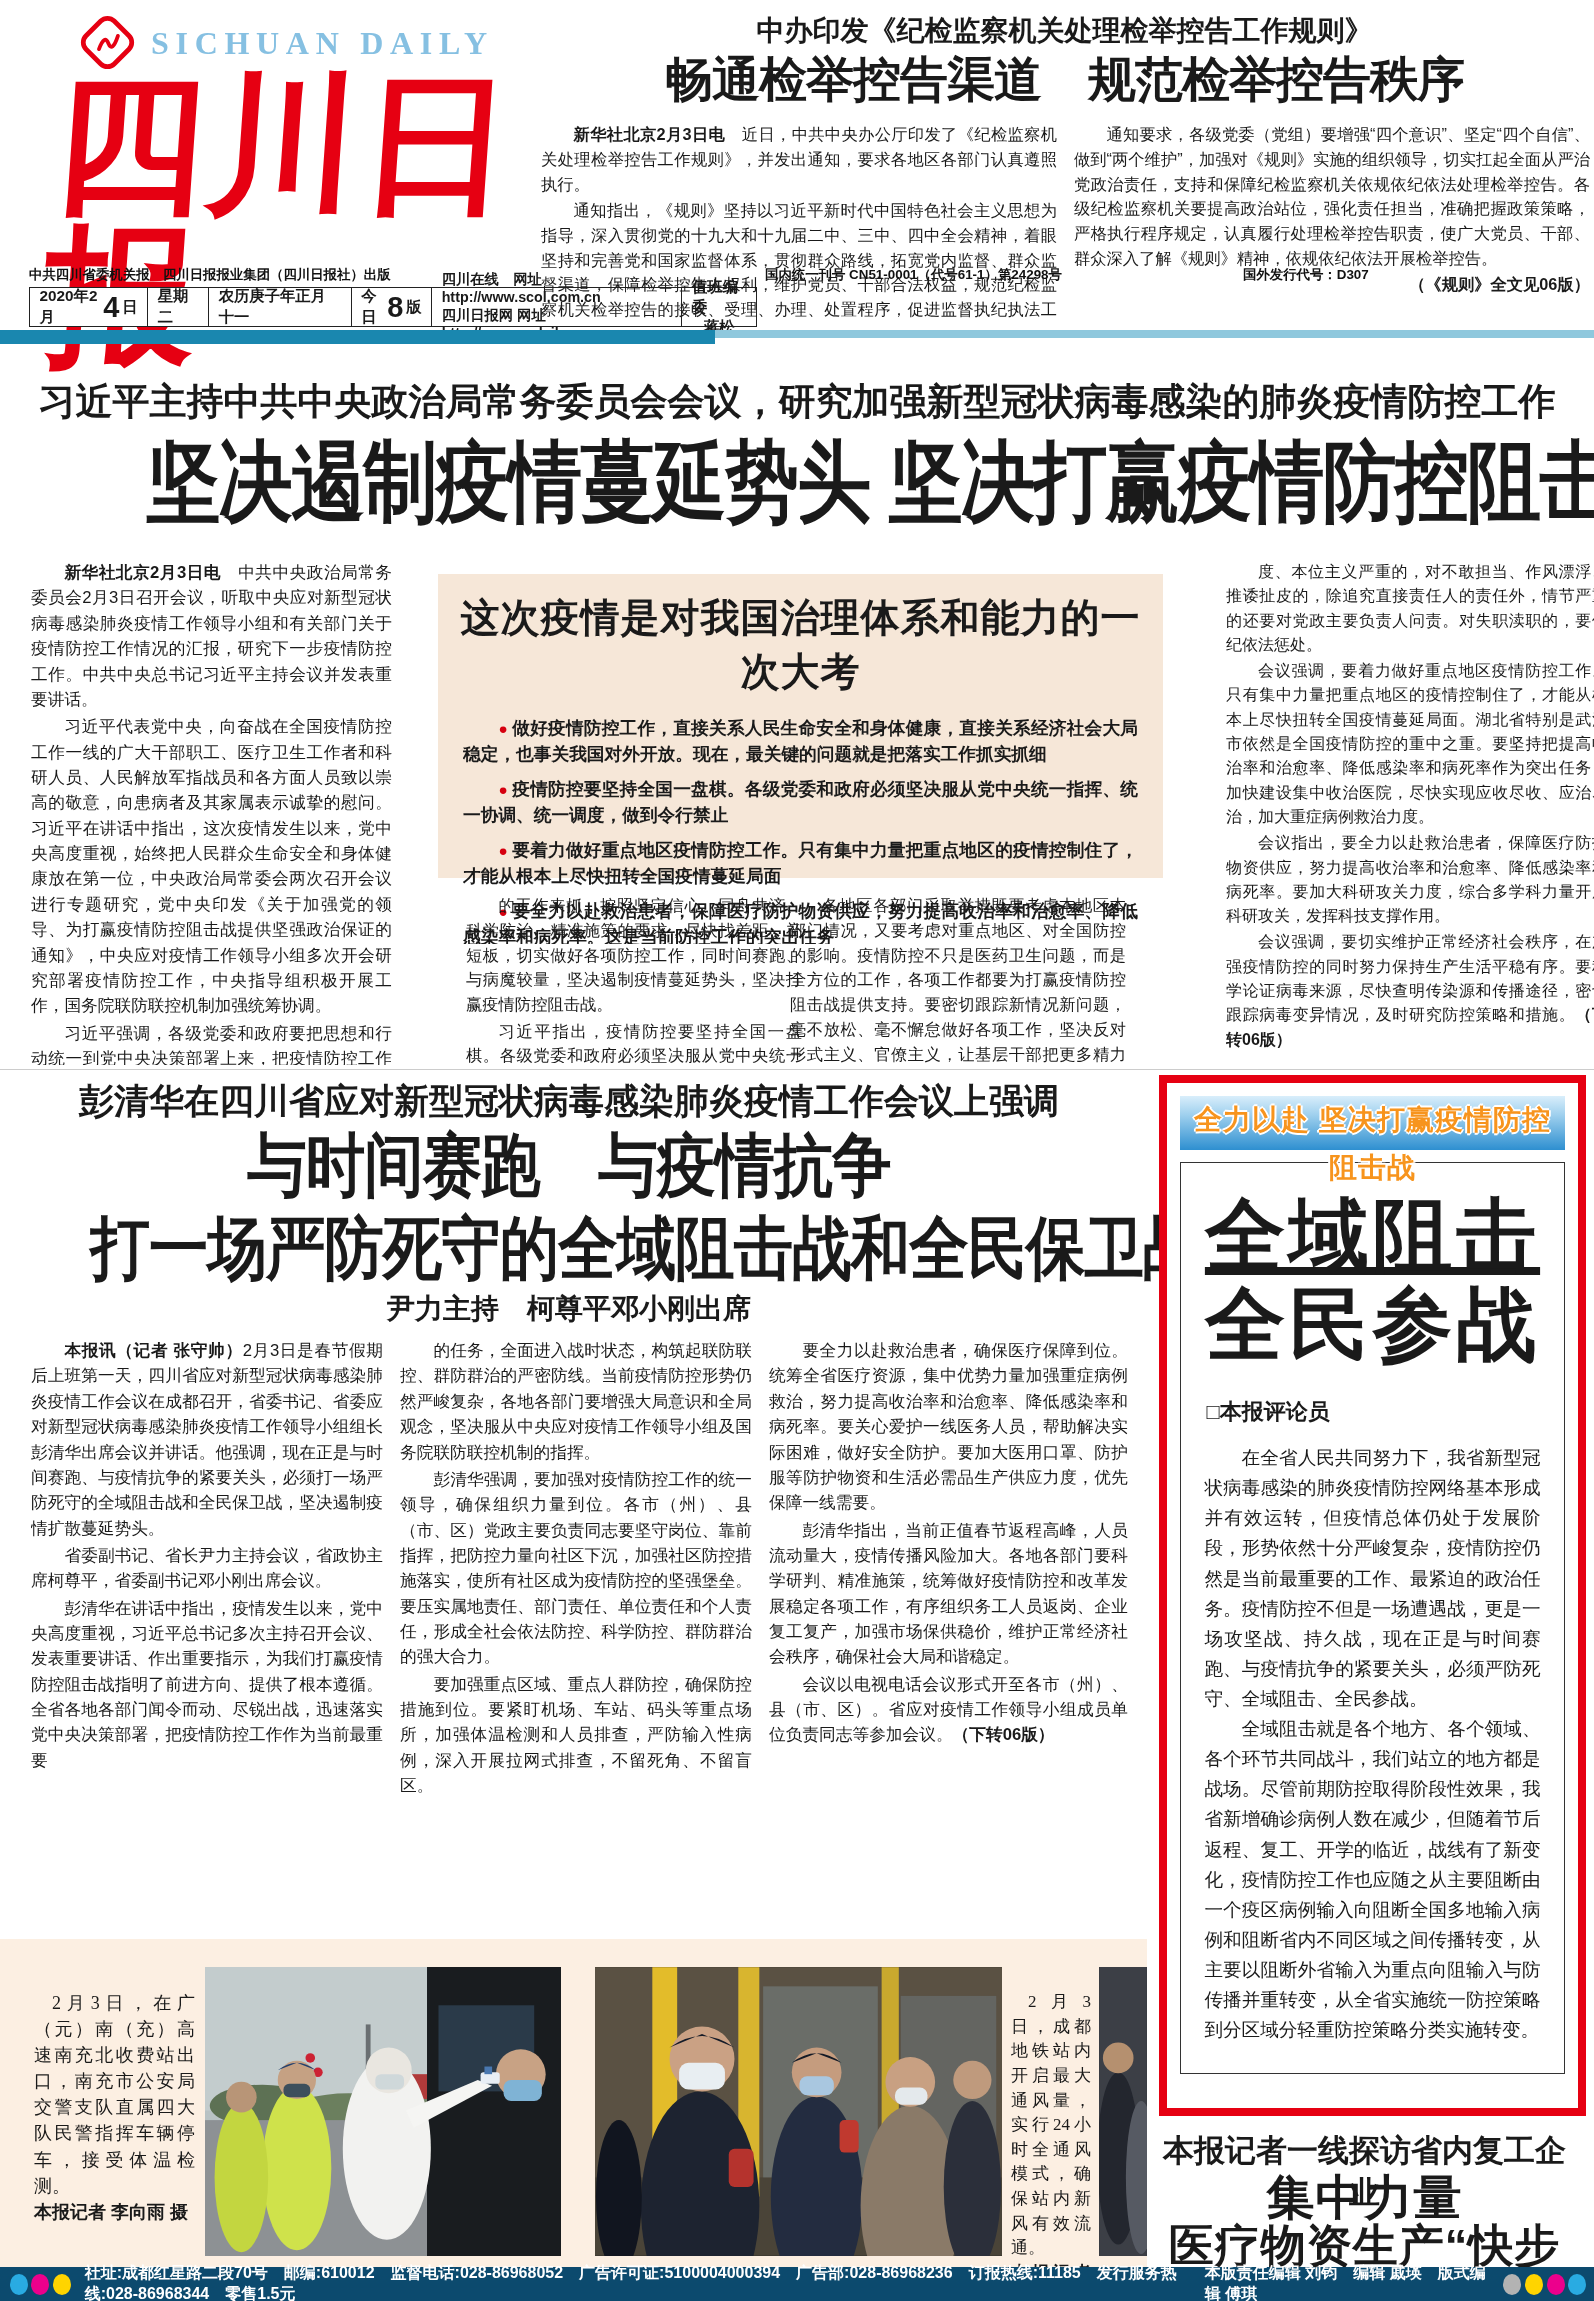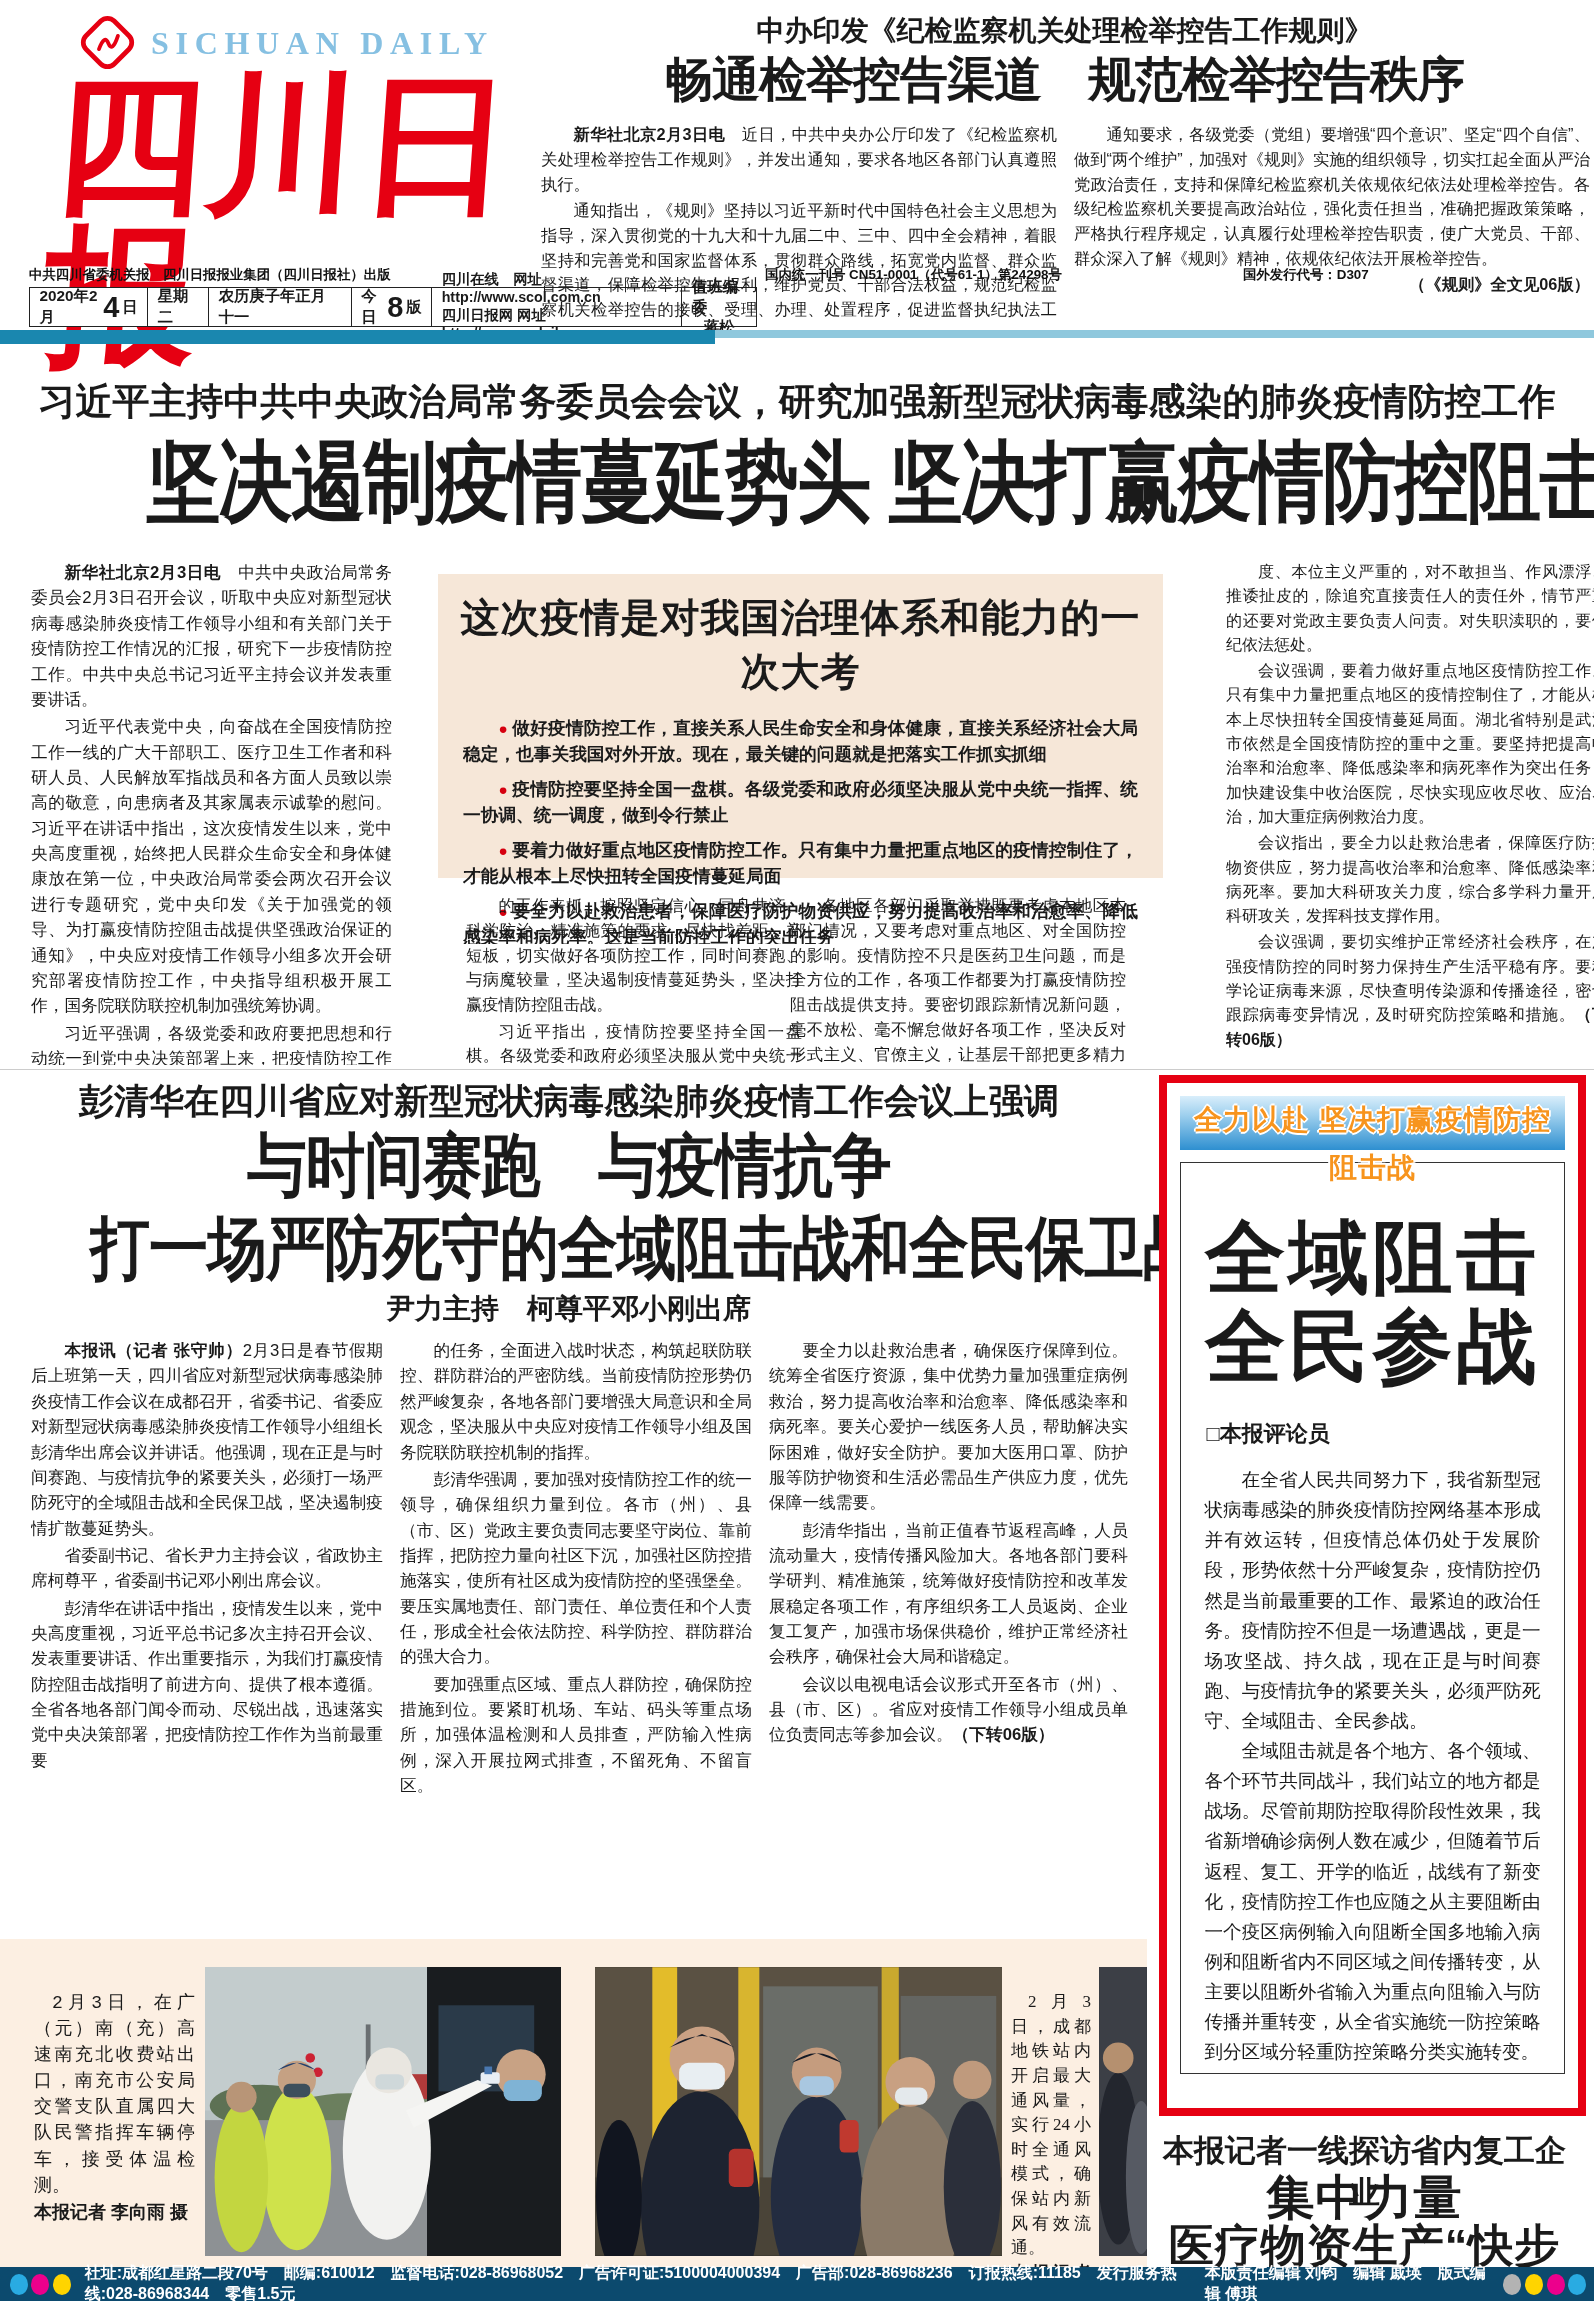--- a/index.html
+++ b/index.html
@@ -184,35 +184,35 @@
   </div>
   <div class="abs col just" style="left:769px;top:1338px;width:359px;height:591px;">
     <p class="para">要全力以赴救治患者，确保医疗保障到位。统筹全省医疗资源，集中优势力量加强重症病例救治，努力提高收治率和治愈率、降低感染率和病死率。要关心爱护一线医务人员，帮助解决实际困难，做好安全防护。要加大医用口罩、防护服等防护物资和生活必需品生产供应力度，优先保障一线需要。</p>
     <p class="para">彭清华指出，当前正值春节返程高峰，人员流动量大，疫情传播风险加大。各地各部门要科学研判、精准施策，统筹做好疫情防控和改革发展稳定各项工作，有序组织务工人员返岗、企业复工复产，加强市场保供稳价，维护正常经济社会秩序，确保社会大局和谐稳定。</p>
     <p class="para"><span>会议以电视电话会议形式开至各市（州）、县（市、区）。省应对疫情工作领导小组成员单位负责同志等参加会议。</span><span class="jump">（下转06版）</span></p>
   </div>
 
   <div class="abs" id="edbox" style="left:1159px;top:1075px;width:411px;height:1025px;">
     <div id="edbanner" style="margin:13.4px 13.4px 0 13.4px;height:54px;">全力以赴 坚决打赢疫情防控阻击战</div>
     <div id="edinner" style="margin:11.5px 13.4px 0 13.4px;height:910px;overflow:hidden;">
-      <div class="edtitle" style="margin-top:50px;">全域阻击</div>
+      <div class="edtitle" style="margin-top:28px;text-decoration:underline;">全域阻击</div>
       <div class="edtitle">全民参战</div>
       <div id="edbyline" style="margin:27px 0 16px 25px;">□本报评论员</div>
       <div class="kai" style="margin:15.3px 23px 0 23px;overflow:hidden;height:612px;">
         <p class="edp">在全省人民共同努力下，我省新型冠状病毒感染的肺炎疫情防控网络基本形成并有效运转，但疫情总体仍处于发展阶段，形势依然十分严峻复杂，疫情防控仍然是当前最重要的工作、最紧迫的政治任务。疫情防控不但是一场遭遇战，更是一场攻坚战、持久战，现在正是与时间赛跑、与疫情抗争的紧要关头，必须严防死守、全域阻击、全民参战。</p>
         <p class="edp">全域阻击就是各个地方、各个领域、各个环节共同战斗，我们站立的地方都是战场。尽管前期防控取得阶段性效果，我省新增确诊病例人数在减少，但随着节后返程、复工、开学的临近，战线有了新变化，疫情防控工作也应随之从主要阻断由一个疫区病例输入向阻断全国多地输入病例和阻断省内不同区域之间传播转变，从主要以阻断外省输入为重点向阻输入与防传播并重转变，从全省实施统一防控策略到分区域分轻重防控策略分类实施转变。</p>
 
       </div>
     </div>
   </div>
 
   <div class="abs" id="strip" style="left:0;top:1939px;width:1147px;height:336px;"></div>
 
   <div class="abs cap kai" style="left:34px;top:1990px;width:161px;">
-    <p class="para" style="text-indent:1em;font-family:Liberation Mono, monospace;">2月3日，在广（元）南（充）高速南充北收费站出口，南充市公安局交警支队直属四大队民警指挥车辆停车，接受体温检测。</p>
+    <p class="para" style="text-indent:1em;">2月3日，在广（元）南（充）高速南充北收费站出口，南充市公安局交警支队直属四大队民警指挥车辆停车，接受体温检测。</p>
     <p class="para credit">本报记者 李向雨 摄</p>
   </div>
 
   <div class="abs photo" style="left:205px;top:1967px;width:356px;height:289px;">
     <svg width="356" height="289" viewBox="0 0 372 302">
       <rect width="372" height="302" fill="#b8c2c4"></rect>
       <rect y="0" width="372" height="150" fill="#c3cccd"></rect>
       <ellipse cx="60" cy="145" rx="55" ry="22" fill="#5d7154"></ellipse>
       <ellipse cx="150" cy="150" rx="60" ry="18" fill="#6b7f5e"></ellipse>
       <ellipse cx="250" cy="148" rx="70" ry="16" fill="#74856a"></ellipse>

